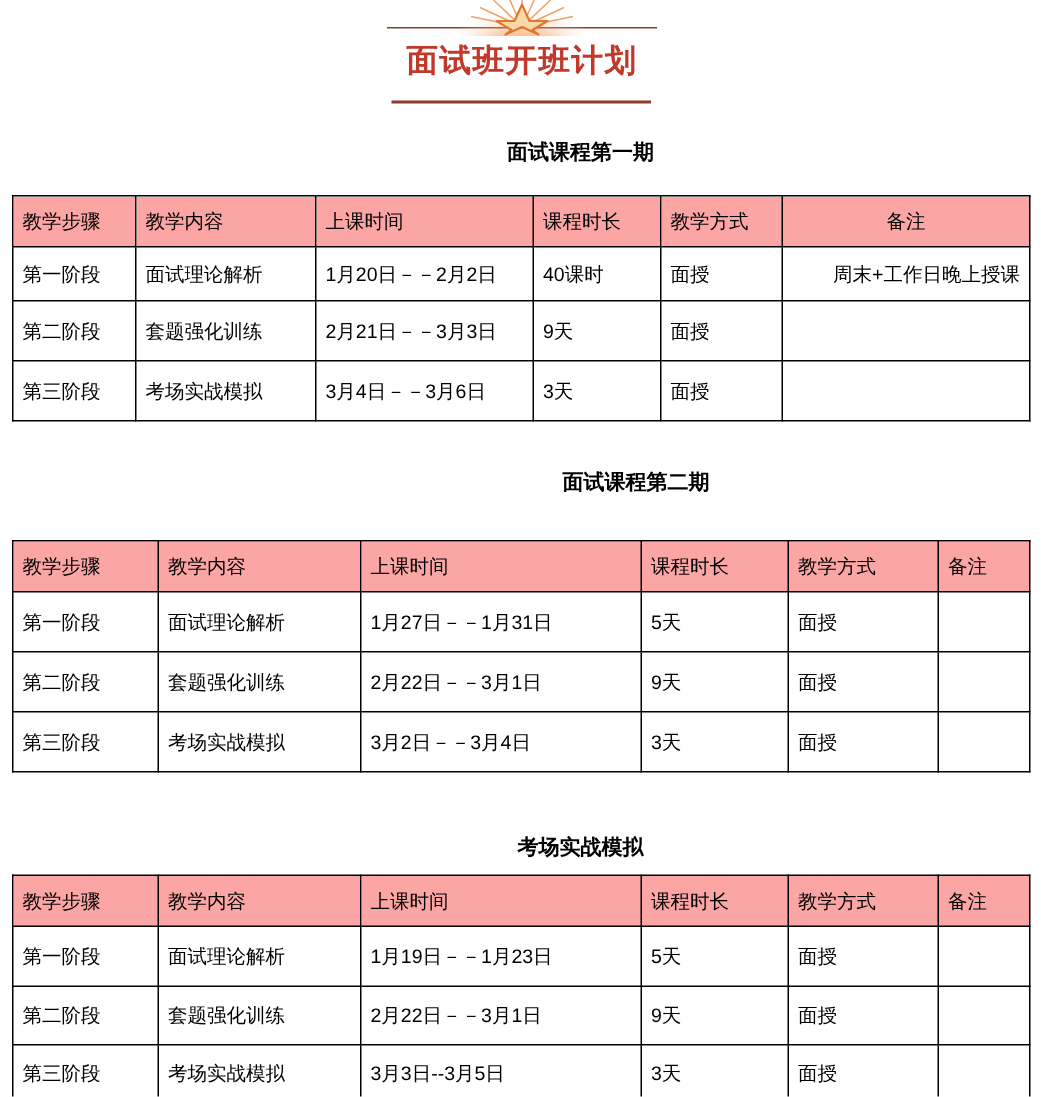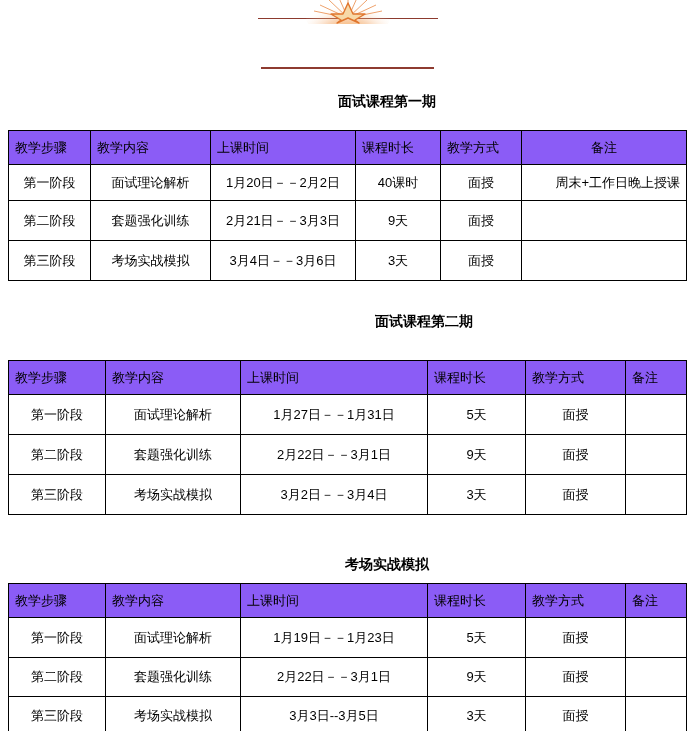--- a/index.html
+++ b/index.html
@@ -89,27 +89,27 @@
   table.plan td, table.plan th {
     border: 1px solid #000000;
     font-size: 13px;
     font-weight: normal;
     padding: 0 6px;
     color: #000;
     white-space: nowrap;
     overflow: hidden;
   }
   table.plan thead th {
-    background: #8b5cf6;
+    background: #fca5a5;
     height: 33px;
     font-family: Liberation Serif, serif;
   }
   table.plan tbody td {
     height: 39px;
-    text-align: center;
+    text-align: left;
     vertical-align: middle;
   }
 
   
   #table-1 { left: 8px; top: 130px; width: 678px; }
   #table-1 thead th { text-align: left; }
   #table-1 thead th.center { text-align: center; }
   #table-1 tbody td.center { text-align: right; }
   #table-1 tbody tr:first-child td { height: 35px; }
 
@@ -144,20 +144,21 @@
           <line x1="43" y1="20" x2="34" y2="0"></line>
           <line x1="43" y1="20" x2="43" y2="-1"></line>
           <line x1="43" y1="20" x2="52" y2="0"></line>
           <line x1="43" y1="20" x2="62" y2="2"></line>
           <line x1="43" y1="20" x2="71" y2="7"></line>
           <line x1="43" y1="20" x2="77" y2="13"></line>
         </g>
         <polygon points="43,5 48,16 60,16 50,22 54,25 43,20 32,25 36,22 26,16 38,16" fill="#f7d9a8" stroke="#e0762e" stroke-width="1.4" stroke-linejoin="round"></polygon>
       </svg>
     </div>
+    <div class="banner-title">面试班开班计划</div>
     <div class="rule-bottom"></div>
   </div>
 </div>
 
 <div class="section-title" style="top:93px;">面试课程第一期</div>
 <table class="plan" id="table-1">
   <colgroup>
     <col style="width:82px">
       <col style="width:120px">
       <col style="width:145px">

